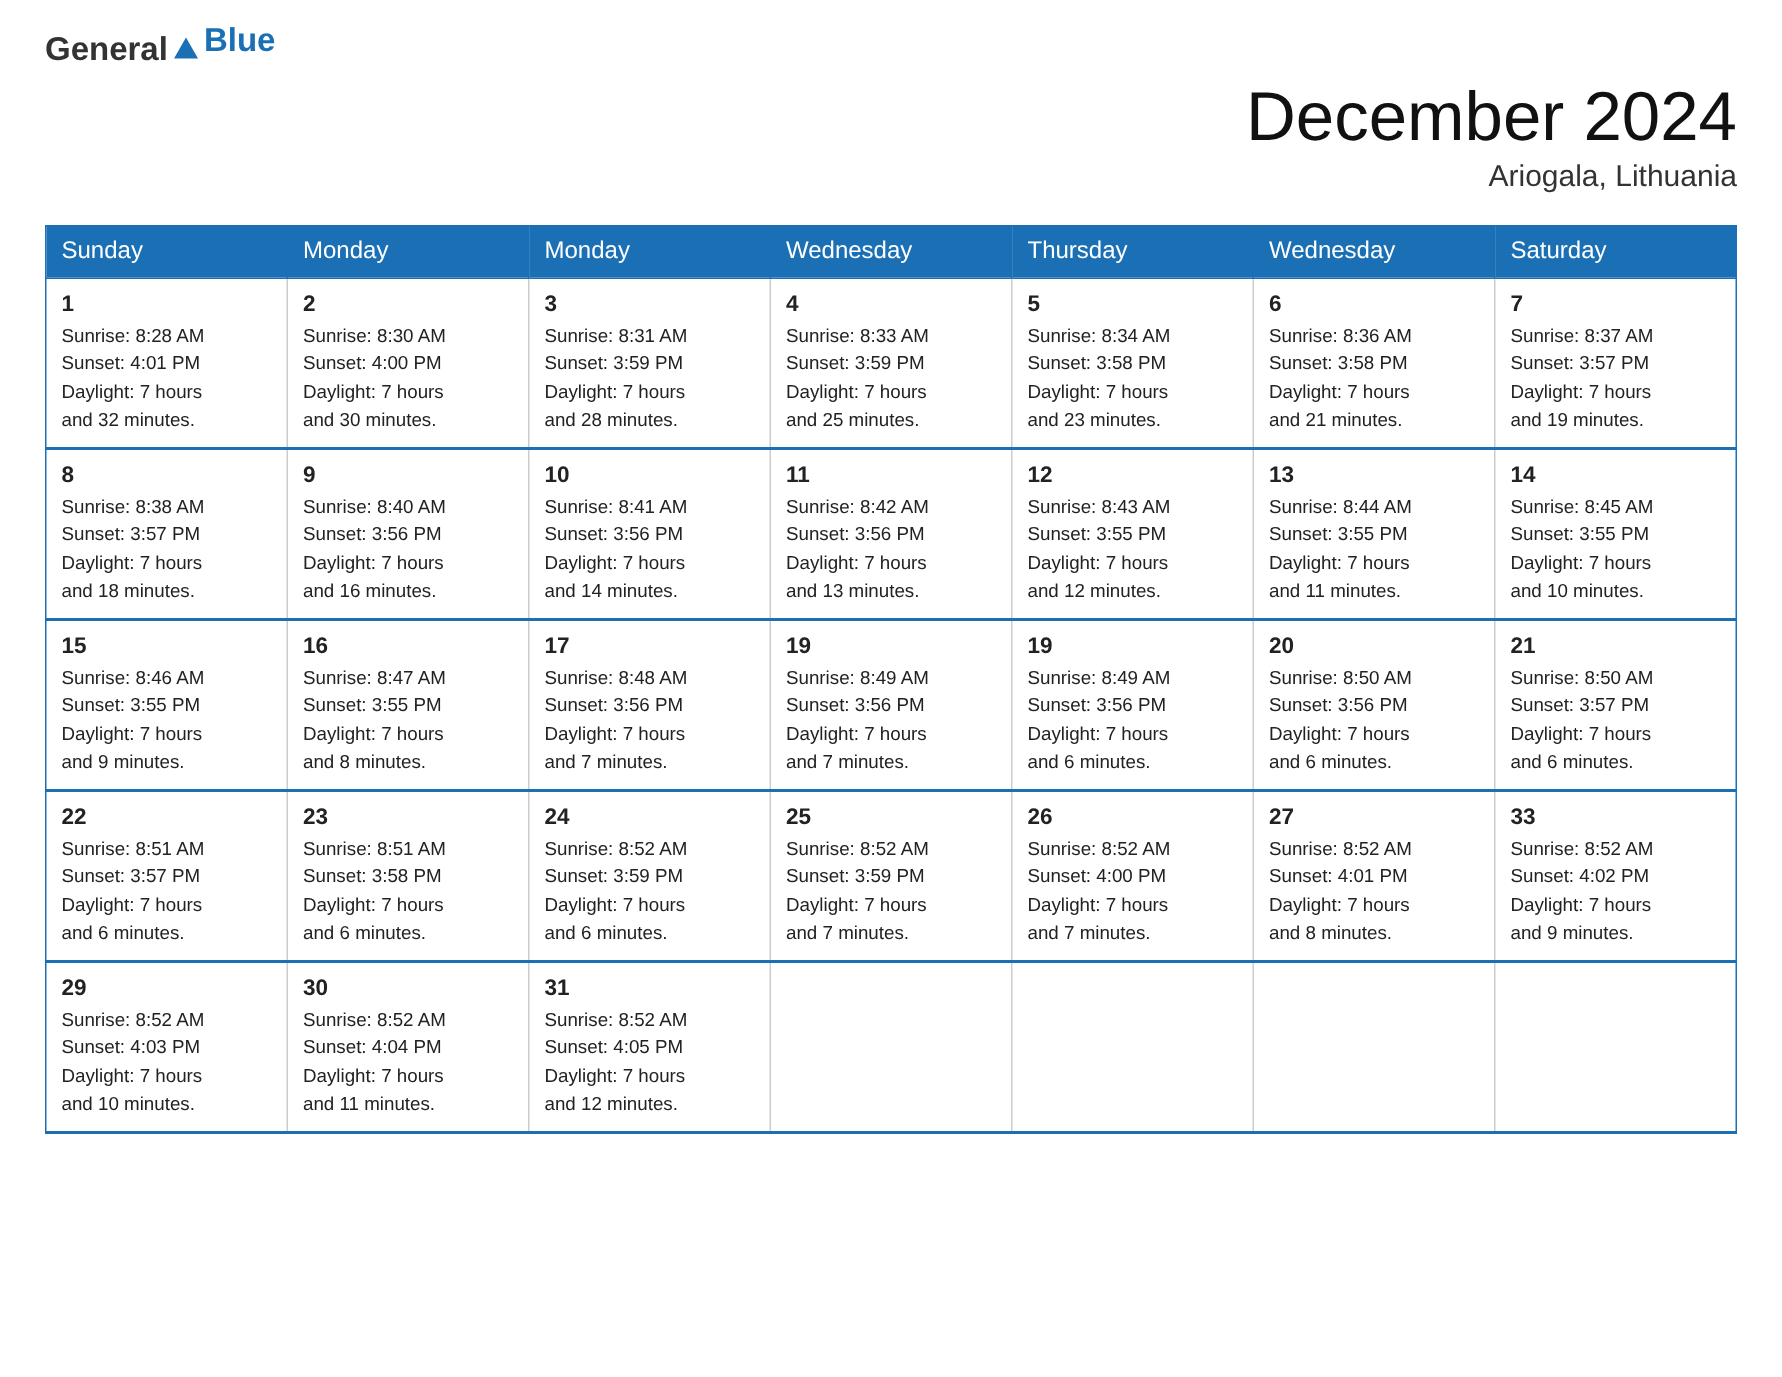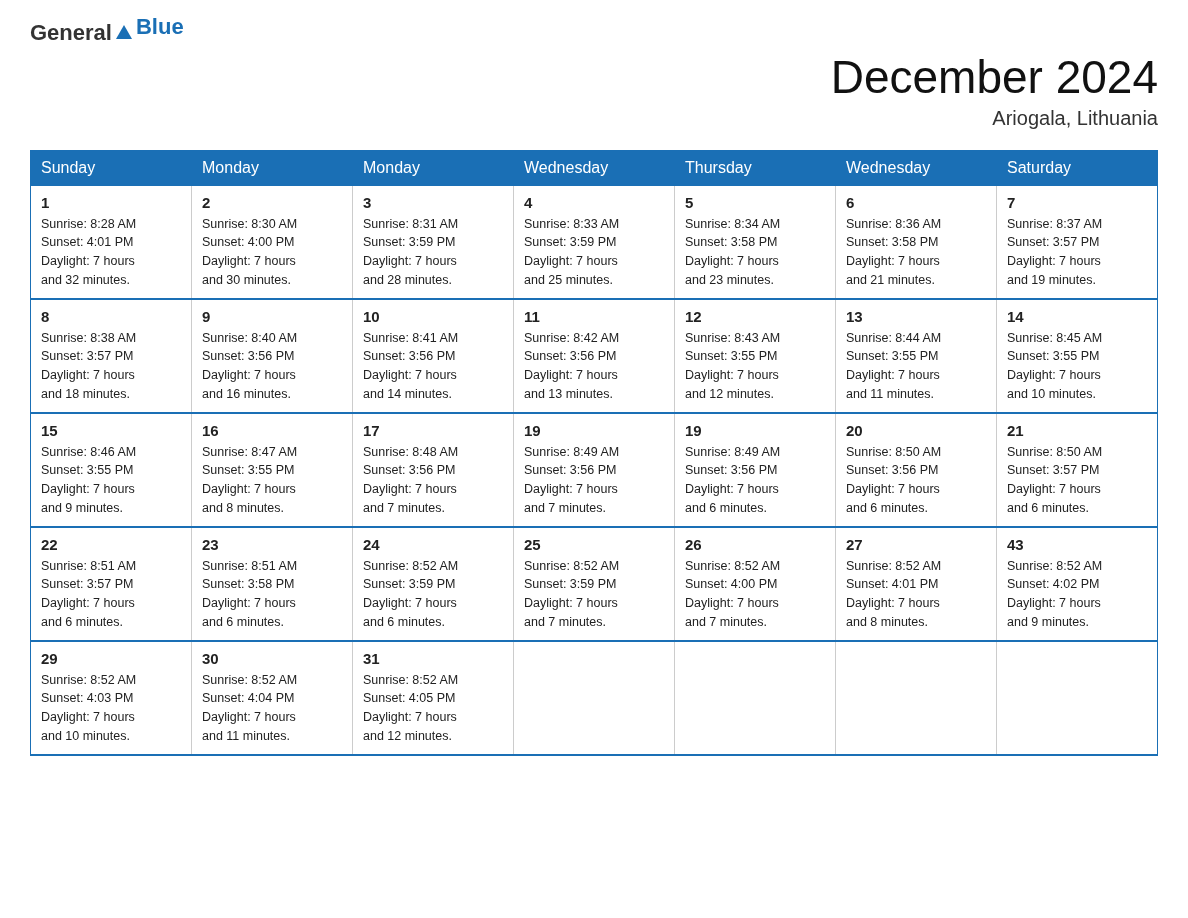--- a/index.html
+++ b/index.html
@@ -245,21 +245,21 @@
       </td>
         <td>
         <span class="day-number">26</span>
         <span class="day-info">Sunrise: 8:52 AM<br>Sunset: 4:00 PM<br>Daylight: 7 hours<br>and 7 minutes.</span>
       </td>
         <td>
         <span class="day-number">27</span>
         <span class="day-info">Sunrise: 8:52 AM<br>Sunset: 4:01 PM<br>Daylight: 7 hours<br>and 8 minutes.</span>
       </td>
         <td>
-        <span class="day-number">43</span>
+        <span class="day-number">33</span>
         <span class="day-info">Sunrise: 8:52 AM<br>Sunset: 4:02 PM<br>Daylight: 7 hours<br>and 9 minutes.</span>
       </td>
       </tr>
       <tr>
         <td>
         <span class="day-number">29</span>
         <span class="day-info">Sunrise: 8:52 AM<br>Sunset: 4:03 PM<br>Daylight: 7 hours<br>and 10 minutes.</span>
       </td>
         <td>
         <span class="day-number">30</span>

